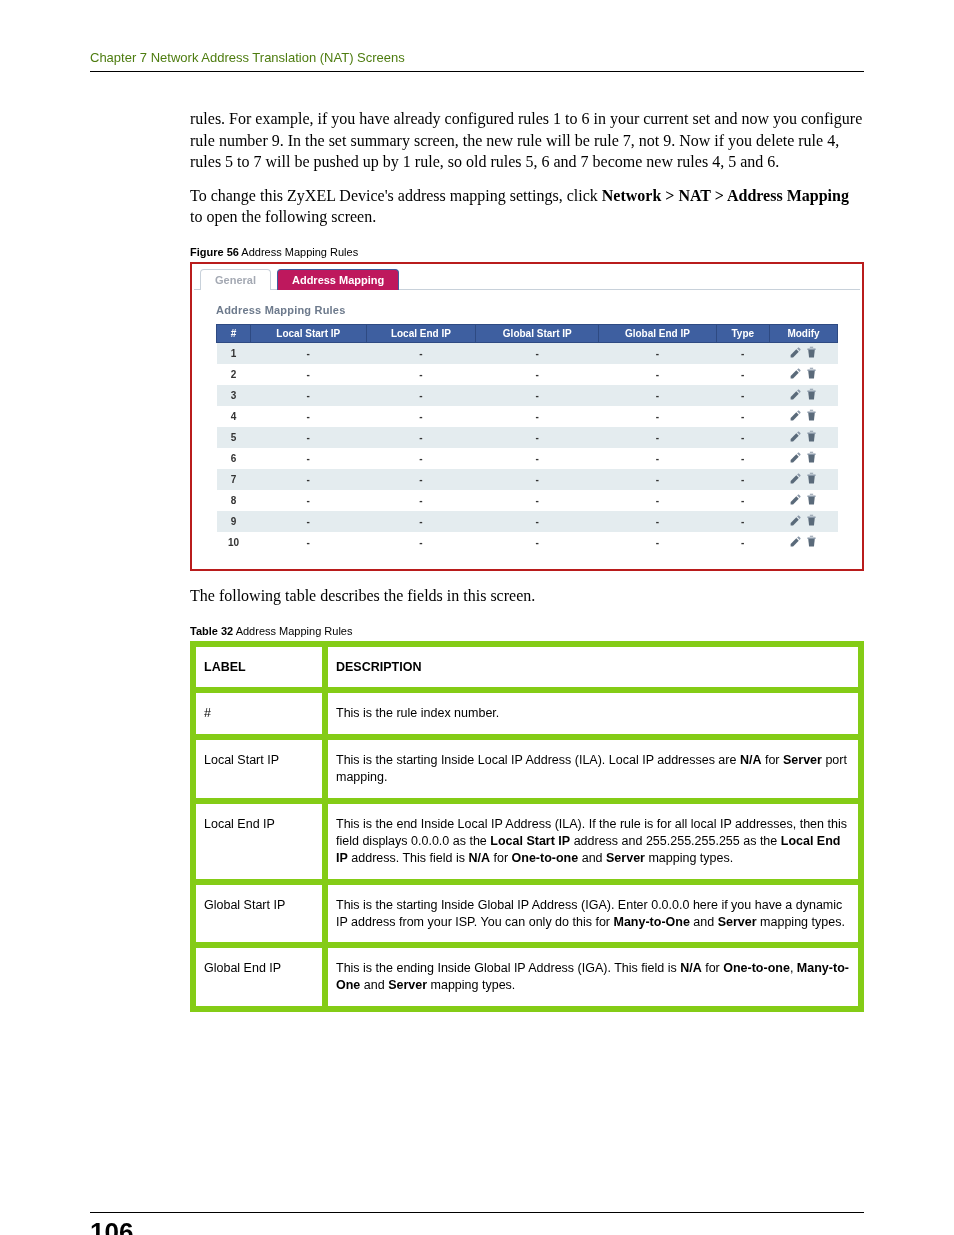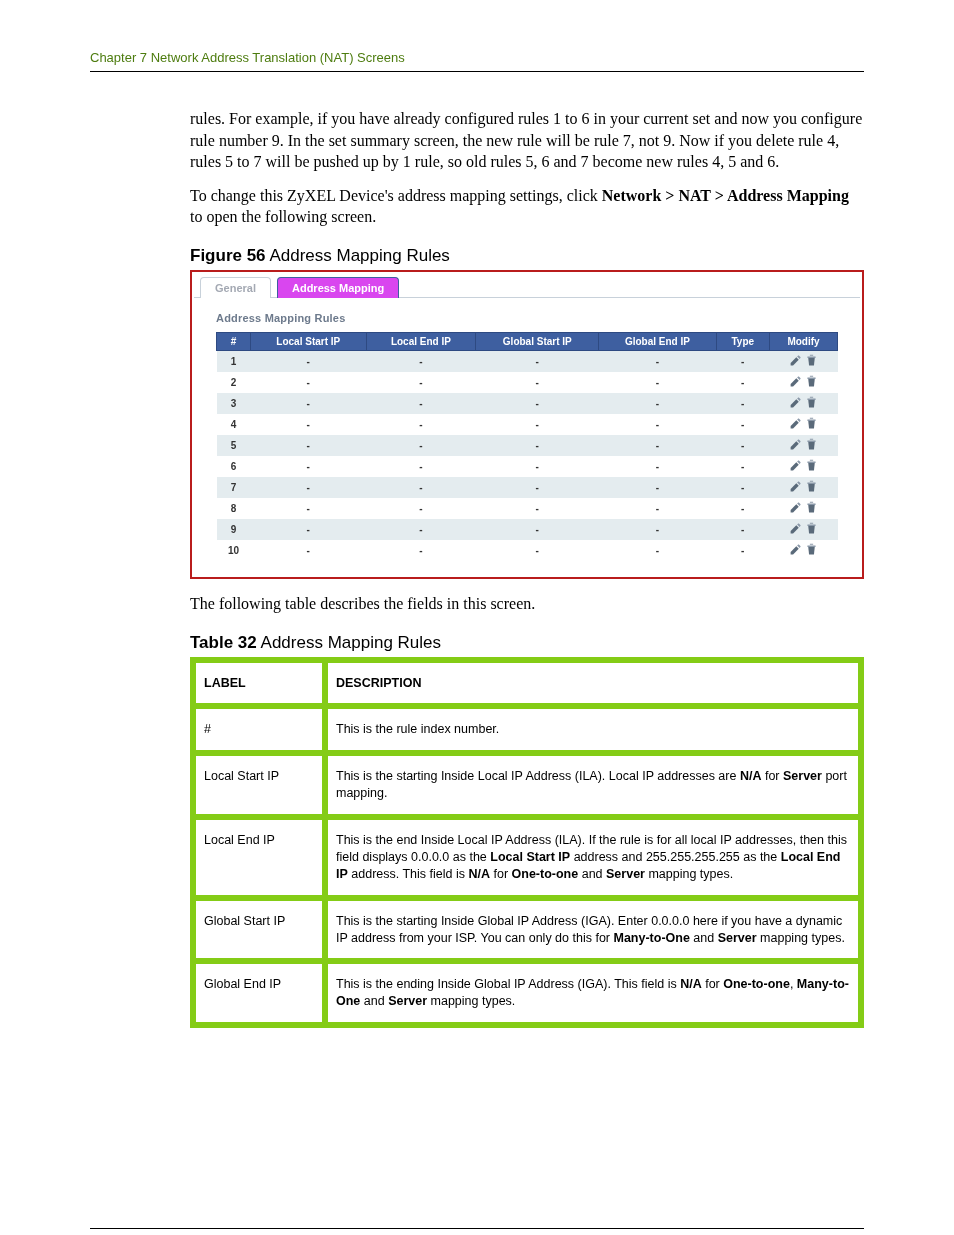--- a/index.html
+++ b/index.html
@@ -23,21 +23,21 @@
   .content {
     margin-left: 100px;
     margin-top: 32px;
   }
   p.body {
     margin: 0 0 12px 0;
     line-height: 1.35;
   }
   .caption {
     font-family: Arial, Helvetica, sans-serif;
-    font-size: 17px;
+    font-size: 11px;
     margin: 18px 0 4px 0;
   }
   .caption .bold { font-weight: bold; }
 
   
   .figure-box {
     border: 2px solid #b91c1c;
     background: #fff;
     font-family: Verdana, Arial, sans-serif;
     font-size: 11px;
@@ -57,21 +57,21 @@
     font-size: 11px;
     border: 1px solid #c8d1da;
     border-bottom: none;
     margin-left: 6px;
     border-top-left-radius: 4px;
     border-top-right-radius: 4px;
     position: relative;
     top: 1px;
   }
   .tab.active {
-    background: #d946ef;
+    background: #be185d;
     color: #fff;
     border-color: #3e5fa0;
   }
   .tab.inactive {
     background: #fff;
     color: #a4a9b3;
   }
   .panel-title {
     font-weight: bold;
     color: #6d7a8c;

